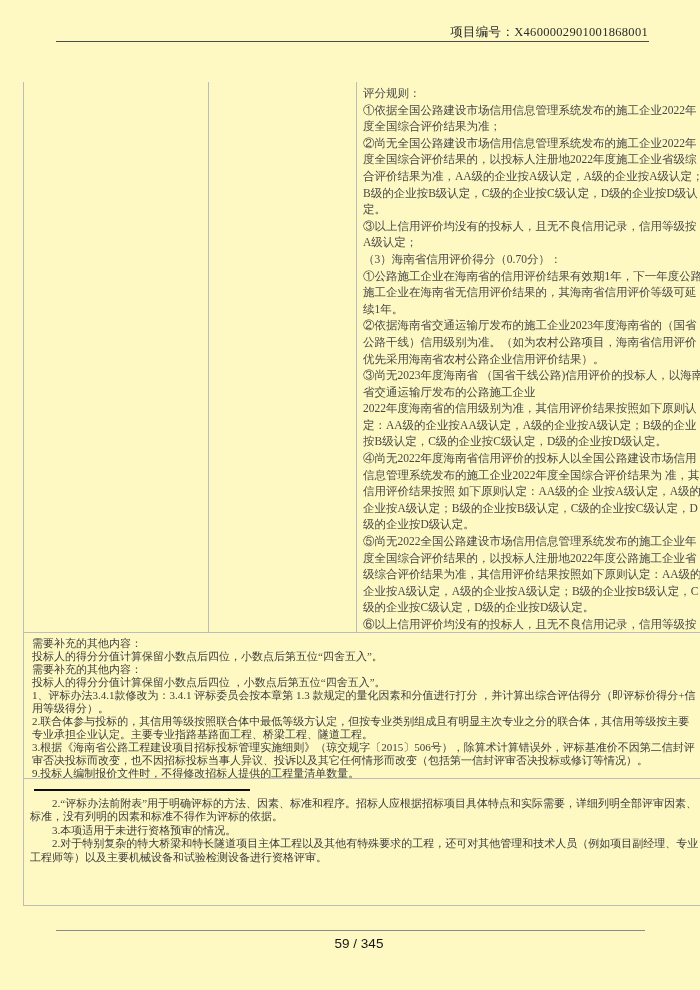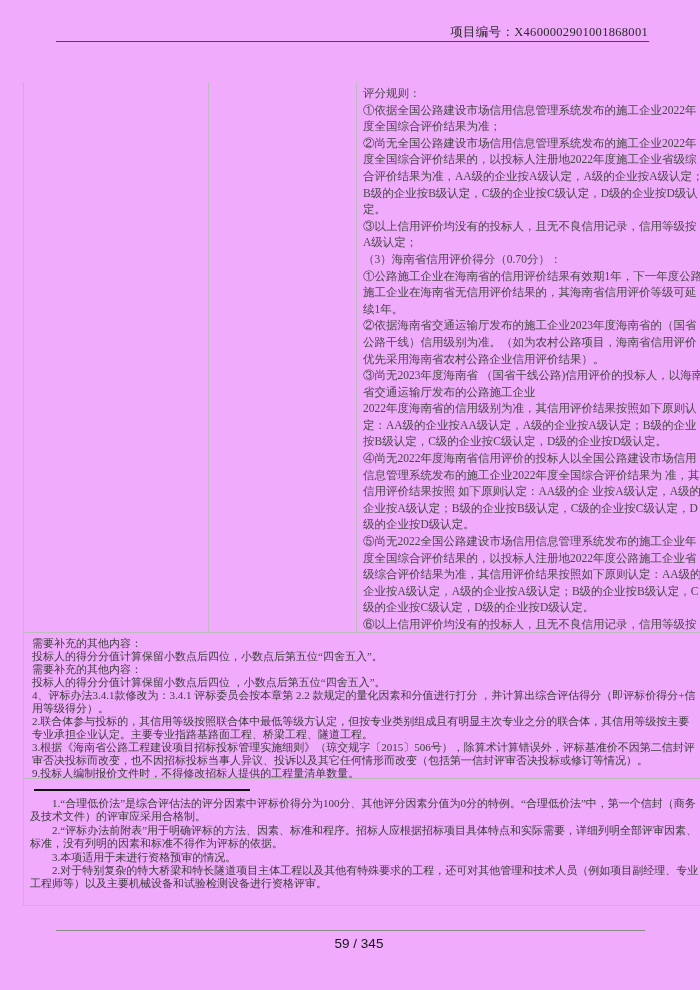--- a/index.html
+++ b/index.html
@@ -4,21 +4,21 @@
 <style>
   html,body{margin:0;padding:0;}
   body{
     width:700px;height:990px;
     background:#ffffff;
     font-family:"Liberation Serif","DejaVu Serif",serif;
     color:#3f3f3f;
     position:relative;
     overflow:hidden;
   }
-  .page{position:absolute;inset:0;background:#f0abfc;}
+  .page{position:absolute;inset:0;background:#fef9c3;}
 
   
   .hdr-text{
     position:absolute;top:24px;right:52px;
     font-size:12.5px;color:#2b2b2b;letter-spacing:.3px;
     white-space:nowrap;
   }
   .hdr-rule{
     position:absolute;top:41px;left:56px;right:51px;
     border-top:1.4px solid #4a4a4a;height:0;
@@ -113,30 +113,29 @@
           <p>⑤尚无2022全国公路建设市场信用信息管理系统发布的施工企业年度全国综合评价结果的，以投标人注册地2022年度公路施工企业省级综合评价结果为准，其信用评价结果按照如下原则认定：AA级的企业按A级认定，A级的企业按A级认定；B级的企业按B级认定，C级的企业按C级认定，D级的企业按D级认定。</p>
           <p>⑥以上信用评价均没有的投标人，且无不良信用记录，信用等级按A级认定；</p>
         </div>
     </div>
 
     <div class="row2">
         <p>需要补充的其他内容：</p>
         <p>投标人的得分分值计算保留小数点后四位，小数点后第五位“四舍五入”。</p>
         <p>需要补充的其他内容：</p>
         <p>投标人的得分分值计算保留小数点后四位 ，小数点后第五位“四舍五入”。</p>
-        <p>4、评标办法3.4.1款修改为：3.4.1 评标委员会按本章第 2.2 款规定的量化因素和分值进行打分 ，并计算出综合评估得分（即评标价得分+信用等级得分）。</p>
+        <p>1、评标办法3.4.1款修改为：3.4.1 评标委员会按本章第 1.3 款规定的量化因素和分值进行打分 ，并计算出综合评估得分（即评标价得分+信用等级得分）。</p>
         <p>2.联合体参与投标的，其信用等级按照联合体中最低等级方认定，但按专业类别组成且有明显主次专业之分的联合体，其信用等级按主要专业承担企业认定。主要专业指路基路面工程、桥梁工程、隧道工程。</p>
         <p>3.根据《海南省公路工程建设项目招标投标管理实施细则》（琼交规字〔2015〕506号），除算术计算错误外，评标基准价不因第二信封评审否决投标而改变，也不因招标投标当事人异议、投诉以及其它任何情形而改变（包括第一信封评审否决投标或修订等情况）。</p>
         <p>9.投标人编制报价文件时，不得修改招标人提供的工程量清单数量。</p>
       </div>
 
     <div class="row3">
       <div class="fn-sep"></div>
       <div>
-          <p>1.“合理低价法”是综合评估法的评分因素中评标价得分为100分、其他评分因素分值为0分的特例。“合理低价法”中，第一个信封（商务及技术文件）的评审应采用合格制。</p>
           <p>2.“评标办法前附表”用于明确评标的方法、因素、标准和程序。招标人应根据招标项目具体特点和实际需要，详细列明全部评审因素、标准，没有列明的因素和标准不得作为评标的依据。</p>
           <p>3.本项适用于未进行资格预审的情况。</p>
           <p>2.对于特别复杂的特大桥梁和特长隧道项目主体工程以及其他有特殊要求的工程，还可对其他管理和技术人员（例如项目副经理、专业工程师等）以及主要机械设备和试验检测设备进行资格评审。</p>
         </div>
     </div>
 
   </div>
 
   <div class="ftr-rule"></div>
   <div class="ftr-page">59 / 345</div>

